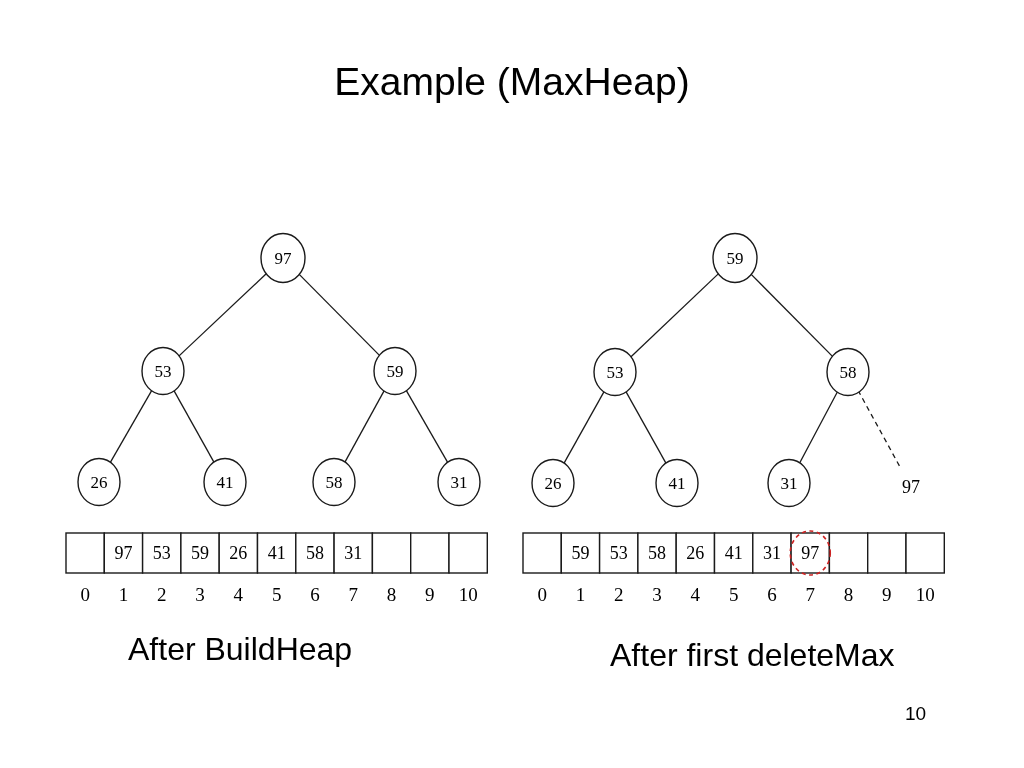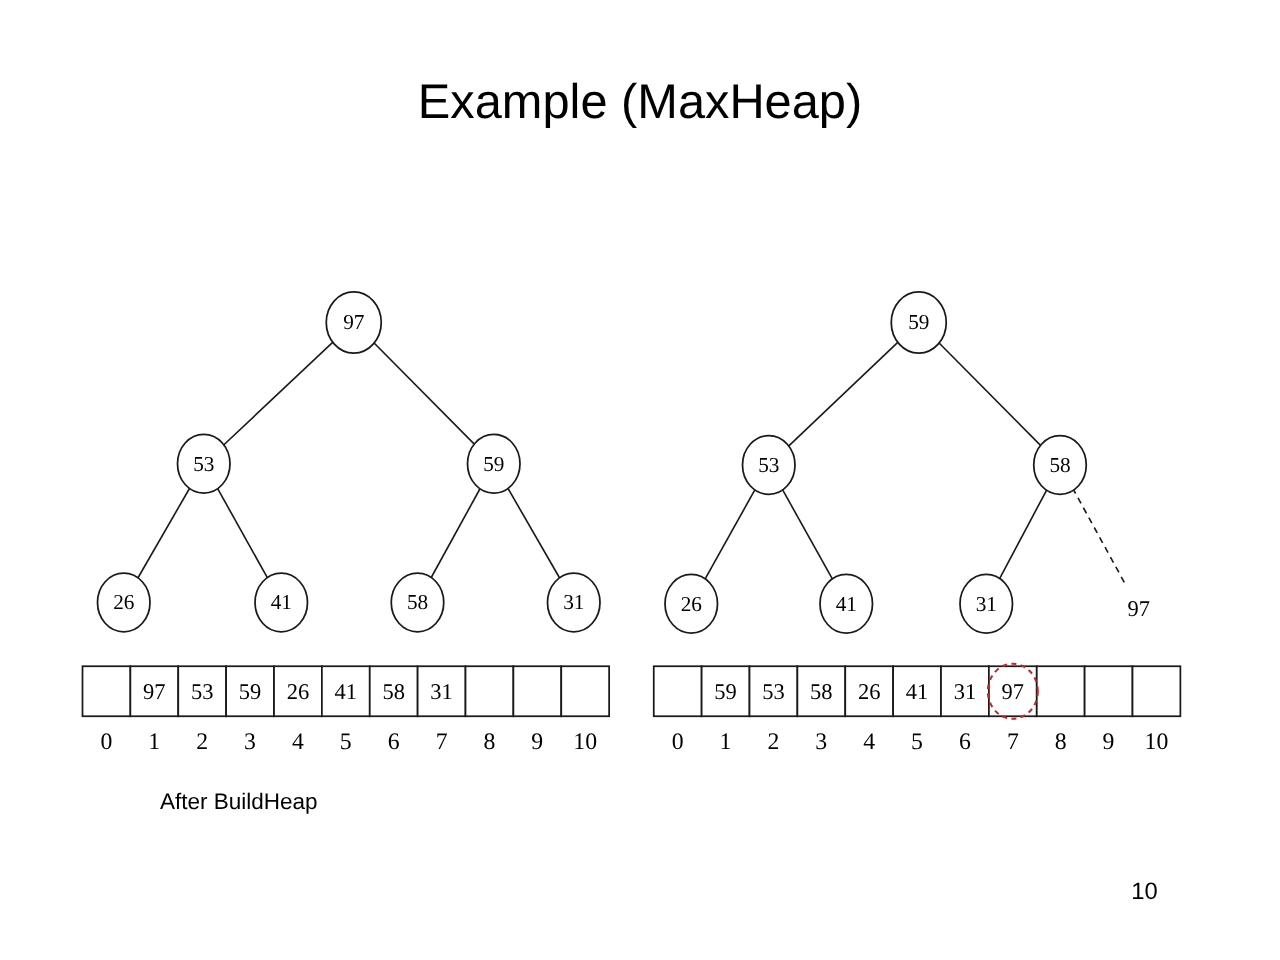--- a/index.html
+++ b/index.html
@@ -29,21 +29,21 @@
     text-align: center;
     font-family: "Liberation Sans", sans-serif;
     font-size: 39px;
     font-weight: normal;
     color: #000000;
     letter-spacing: 0px;
   }
   .caption {
     position: absolute;
     font-family: "Liberation Sans", sans-serif;
-    font-size: 18px;
+    font-size: 32px;
     color: #000000;
     white-space: nowrap;
   }
   #caption-left  { left: 128px; top: 631px; }
   #caption-right { left: 610px; top: 637px; }
   .page-number {
     position: absolute;
     left: 905px;
     top: 703px;
     font-family: "Liberation Sans", sans-serif;
@@ -260,16 +260,17 @@
           <text x="771.9499999999999" y="594" class="index-text">6</text>
           <text x="810.2499999999999" y="594" class="index-text">7</text>
           <text x="848.55" y="594" class="index-text">8</text>
           <text x="886.85" y="594" class="index-text">9</text>
           <text x="925.15" y="594" class="index-text">10</text>
         </g>
       </g>
     </svg>
 
   <div class="caption" id="caption-left">After BuildHeap</div>
+  <div class="caption" id="caption-right">After first deleteMax</div>
 
   <div class="page-number">10</div>
 
 </div>
 
 </body></html>

